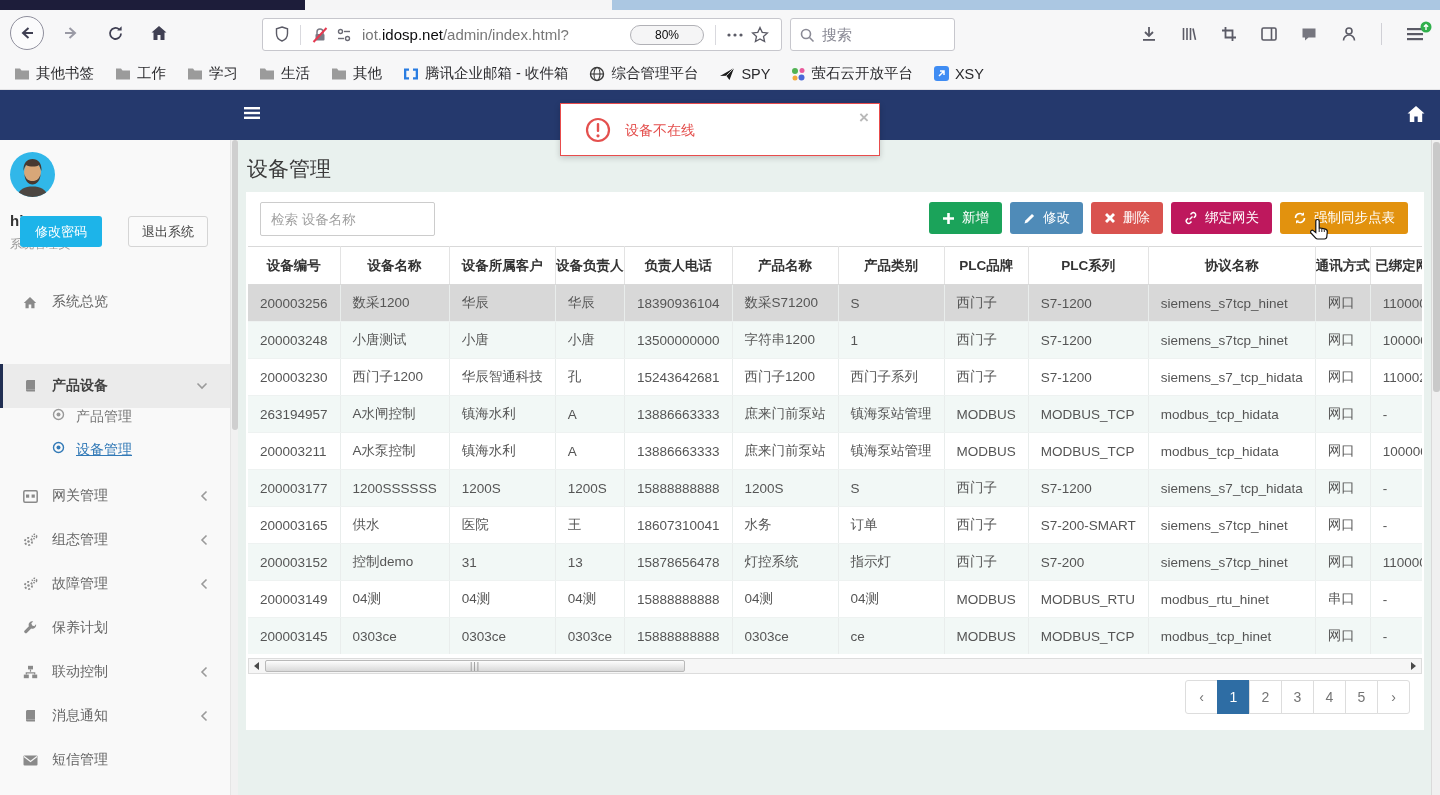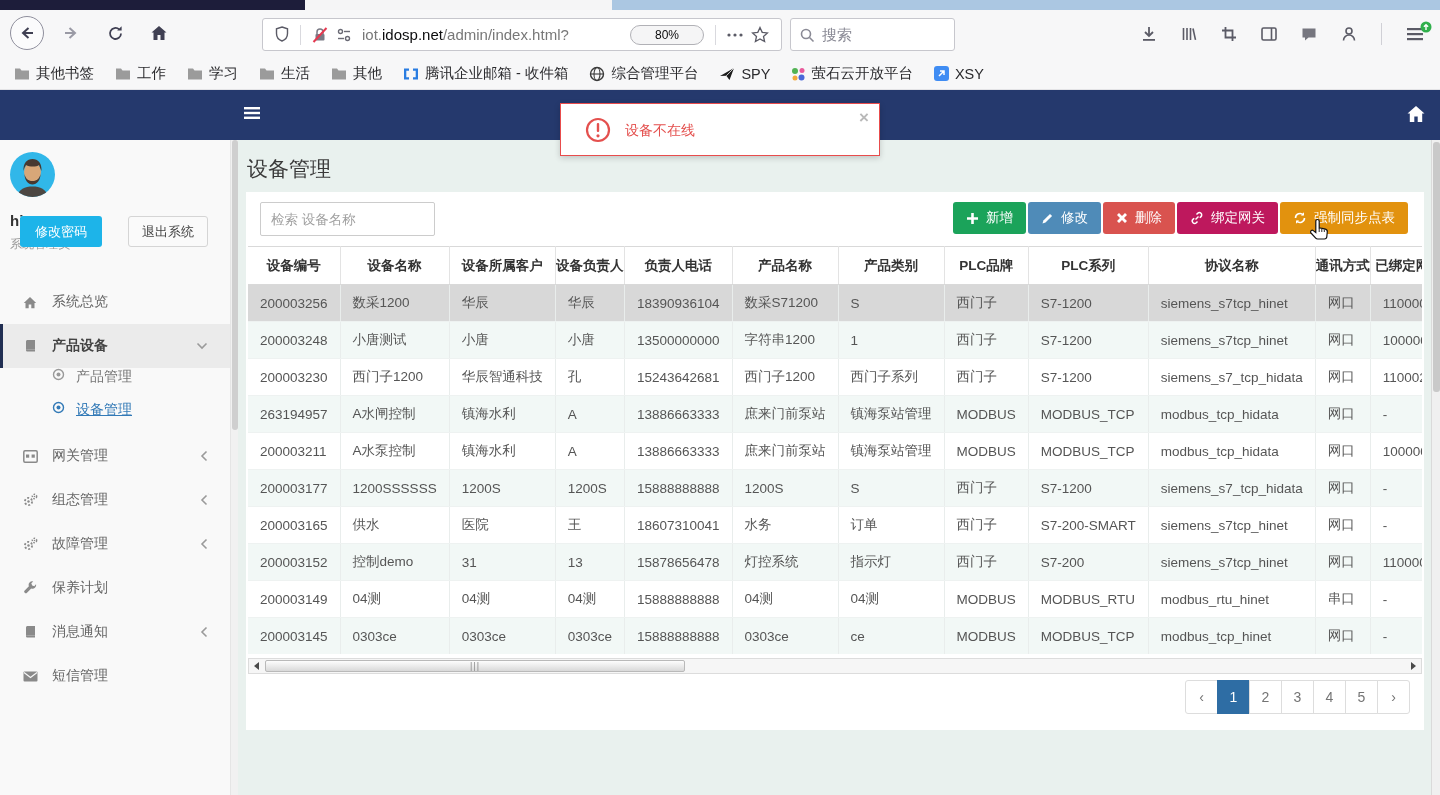--- a/index.html
+++ b/index.html
@@ -53,38 +53,38 @@
   .prole { font-size:12px; color:#999; margin-top:7px; }
   .sd-btns { position:absolute; top:76px; left:0; width:230px; }
   .btn-pwd { position:absolute; left:20px; width:82px; height:31px; background:#1db4e9; color:#fff;
     border:none; border-radius:3px; font-size:13px; font-family:inherit; }
   .btn-out { position:absolute; left:128px; width:80px; height:31px; background:#fafafa; color:#444;
     border:1px solid #d5d5d5; border-radius:3px; font-size:13px; font-family:inherit; }
   .menu { position:absolute; top:140px; left:0; width:230px; }
   .m-item { position:relative; height:44px; display:flex; align-items:center; padding-left:22px; gap:14px;
     color:#666; font-size:14px; cursor:pointer; }
   .m-item .micon { color:#8a8a8a; width:16px; display:flex; justify-content:center; }
-  .m-item.active { background:#ebebeb; border-left:3px solid #202e52; padding-left:19px; font-weight:bold; color:#444; }
+  .m-item.active { background:#ebebeb; border-left:3px solid #202e52; padding-left:19px; font-weight:bold; color:#444;margin-top:40px; }
   .m-item .chev { position:absolute; right:22px; color:#9a9a9a; display:flex; }
   .sub-item { height:33px; display:flex; padding-left:52px; gap:11px; font-size:14px; color:#777; cursor:pointer; }
   .sub-item .micon { color:#9a9a9a; display:flex; }
   .sub-item.active { color:#337ab7; text-decoration:underline; }
   .sub-item.active .micon { color:#337ab7; }
   .sd-scroll { position:absolute; top:50px; left:230px; width:8px; bottom:0; background:#f1f1f1; border-left:1px solid #e5e5e5; }
   .sd-scroll .thumb { position:absolute; top:0; left:1px; width:6px; height:290px; background:#cfcfcf; border-radius:3px; }
 
   
   .content { position:absolute; top:50px; left:238px; right:0; bottom:0; }
   .page-title { position:absolute; left:9px; top:15px; font-size:21px; color:#3a3a3a; font-weight:500; }
   .panel { position:absolute; left:8px; top:52px; width:1178px; height:538px; background:#fff; }
   .search-input { position:absolute; left:14px; top:10px; width:175px; height:34px; border:1px solid #ccc;
     border-radius:2px; padding:0 10px; font-size:13.5px; color:#555; outline:none;
     font-family:"Liberation Sans","DejaVu Sans",sans-serif; }
   .search-input::placeholder { color:#a0a0a0; }
-  .btnrow { position:absolute; right:16px; top:10px; display:flex; gap:2px; }
+  .btnrow { position:absolute; right:16px; top:10px; display:flex; gap:8px; }
   .abtn { height:32px; display:flex; align-items:center; gap:7px; padding:0 13px; border:none; border-radius:3px;
     color:#fff; font-size:13.5px; font-family:inherit; cursor:pointer; white-space:nowrap; }
 
   .table-clip { position:absolute; left:2px; top:54px; width:1174px; height:408px; overflow:hidden; }
   table.grid { border-collapse:collapse; table-layout:fixed; }
   table.grid th { height:38px; font-size:13.5px; font-weight:bold; color:#333; text-align:center;
     border-top:1px solid #d9d9d9; border-bottom:1px solid #d9d9d9; border-right:1px solid #e3e3e3;
     background:#fff; white-space:nowrap; overflow:hidden; }
   table.grid td { height:37px; font-size:13.5px; color:#555; padding:0 12px; border-right:1px solid #e9edec;
     border-bottom:1px solid #eef2f1; white-space:nowrap; overflow:hidden; }
@@ -496,20 +496,36 @@
               </svg>
             </span>
           </div>
           <div class="m-item">
             <span class="micon">
               <svg width="14" height="14" viewBox="0 0 14 14" xmlns="http://www.w3.org/2000/svg">
                 <path d="M13 3.2a3.6 3.6 0 01-4.8 4.3L4 11.7a1.6 1.6 0 11-2.3-2.3L5.9 5.2A3.6 3.6 0 0110.2.4L8.3 2.3l.9 2.1 2.1.9z" fill="currentColor"></path>
               </svg>
             </span>
             <span>保养计划</span>
+          </div>
+          <div class="m-item">
+            <span class="micon">
+              <svg width="15" height="14" viewBox="0 0 15 14" xmlns="http://www.w3.org/2000/svg">
+                <rect x="5" y="0.8" width="5" height="3.6" fill="currentColor"></rect>
+                <rect x="0.8" y="9.6" width="5" height="3.6" fill="currentColor"></rect>
+                <rect x="9.2" y="9.6" width="5" height="3.6" fill="currentColor"></rect>
+                <path d="M7.5 4.4v2.4M3.3 9.6V7.8h8.4v1.8" stroke="currentColor" stroke-width="1.2" fill="none"></path>
+              </svg>
+            </span>
+            <span>联动控制</span>
+            <span class="chev">
+              <svg width="8" height="12" viewBox="0 0 8 12" xmlns="http://www.w3.org/2000/svg">
+                <path d="M6.5 1.5L2 6l4.5 4.5" fill="none" stroke="currentColor" stroke-width="1.6"></path>
+              </svg>
+            </span>
           </div>
           <div class="m-item">
             <span class="micon">
               <svg width="14" height="14" viewBox="0 0 14 14" xmlns="http://www.w3.org/2000/svg">
                 <path d="M3 2.5c0-.8.7-1.5 1.5-1.5H12v9H4.5c-.6 0-1 .2-1.5.6zM3 11.2c0 .8.7 1.4 1.5 1.4H12v-2.4H4.5c-.8 0-1.5.4-1.5 1z" fill="currentColor"></path>
               </svg>
             </span>
             <span>消息通知</span>
             <span class="chev">
               <svg width="8" height="12" viewBox="0 0 8 12" xmlns="http://www.w3.org/2000/svg">

